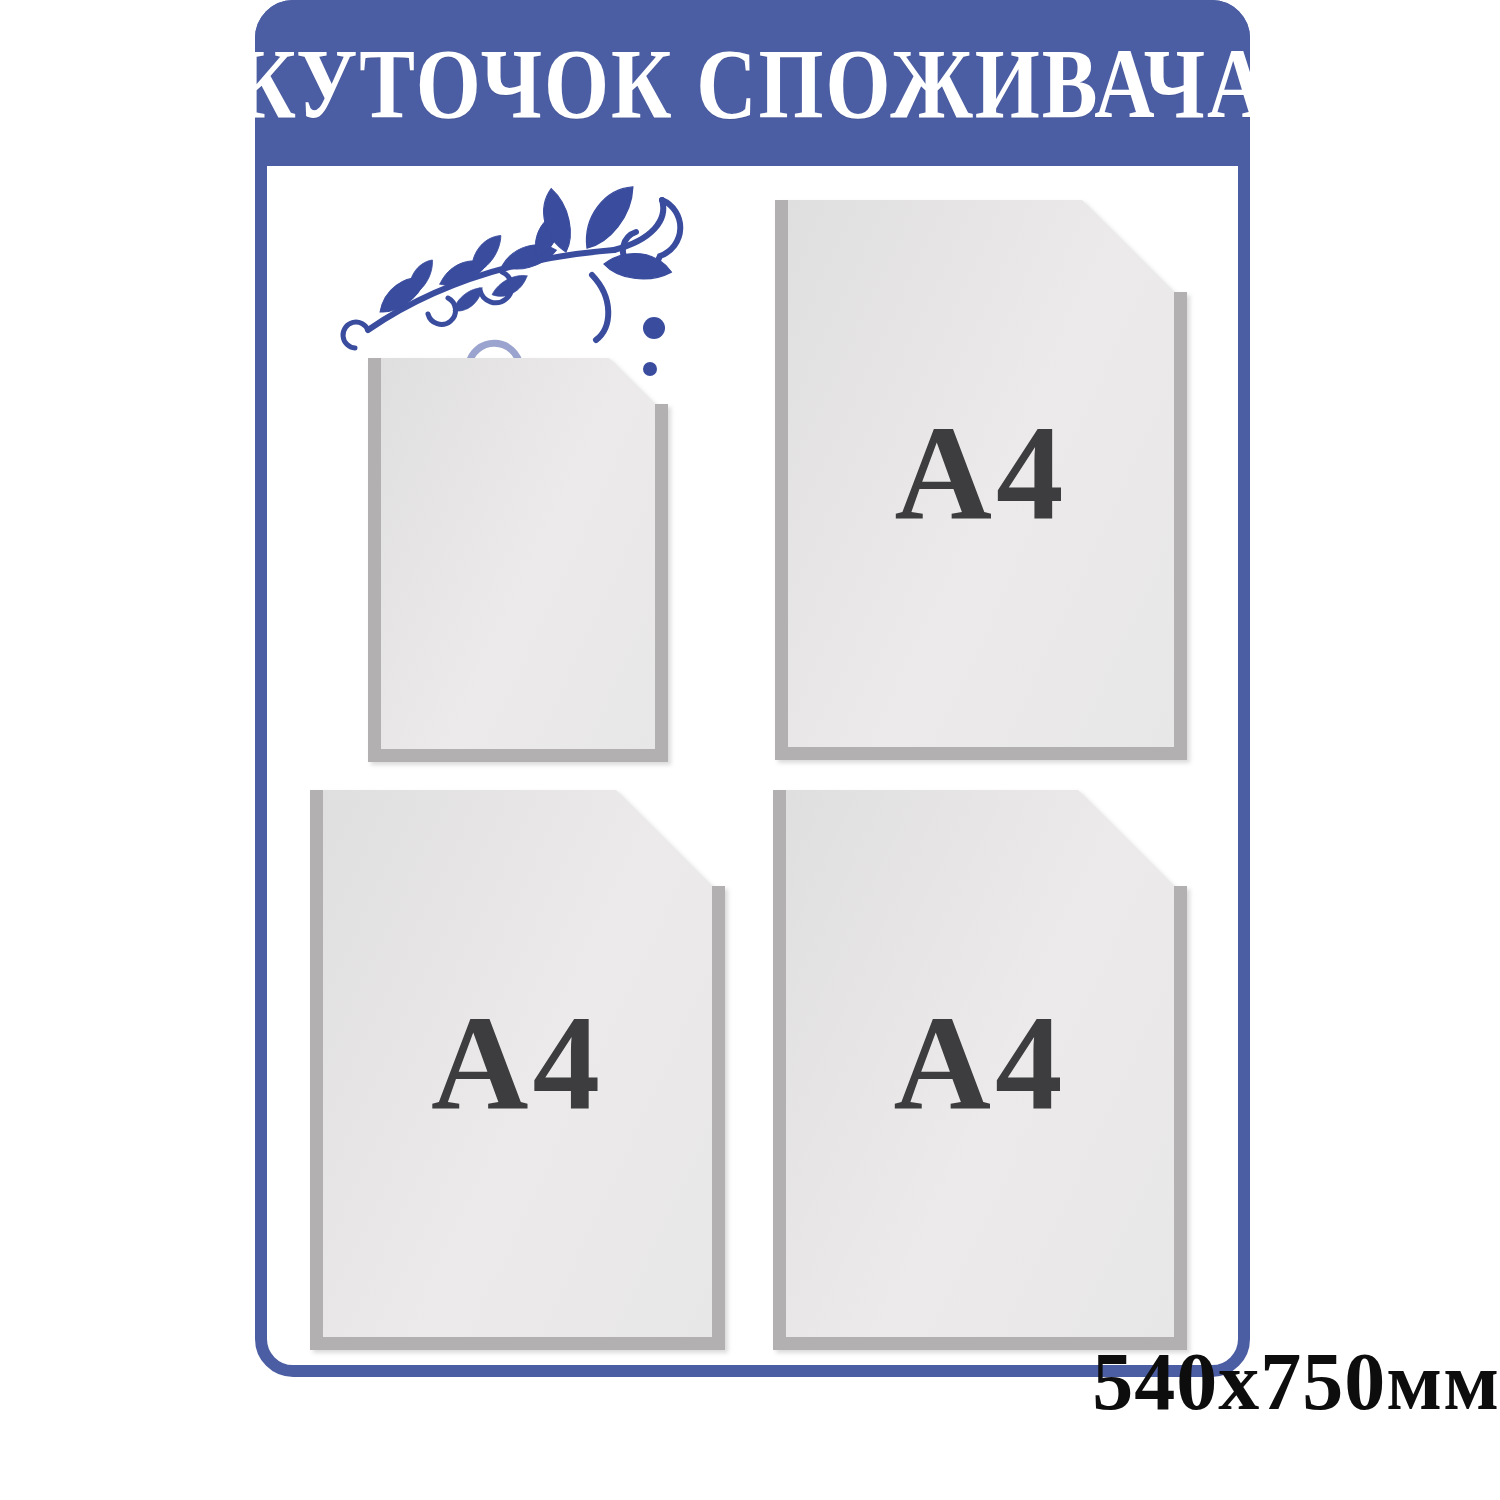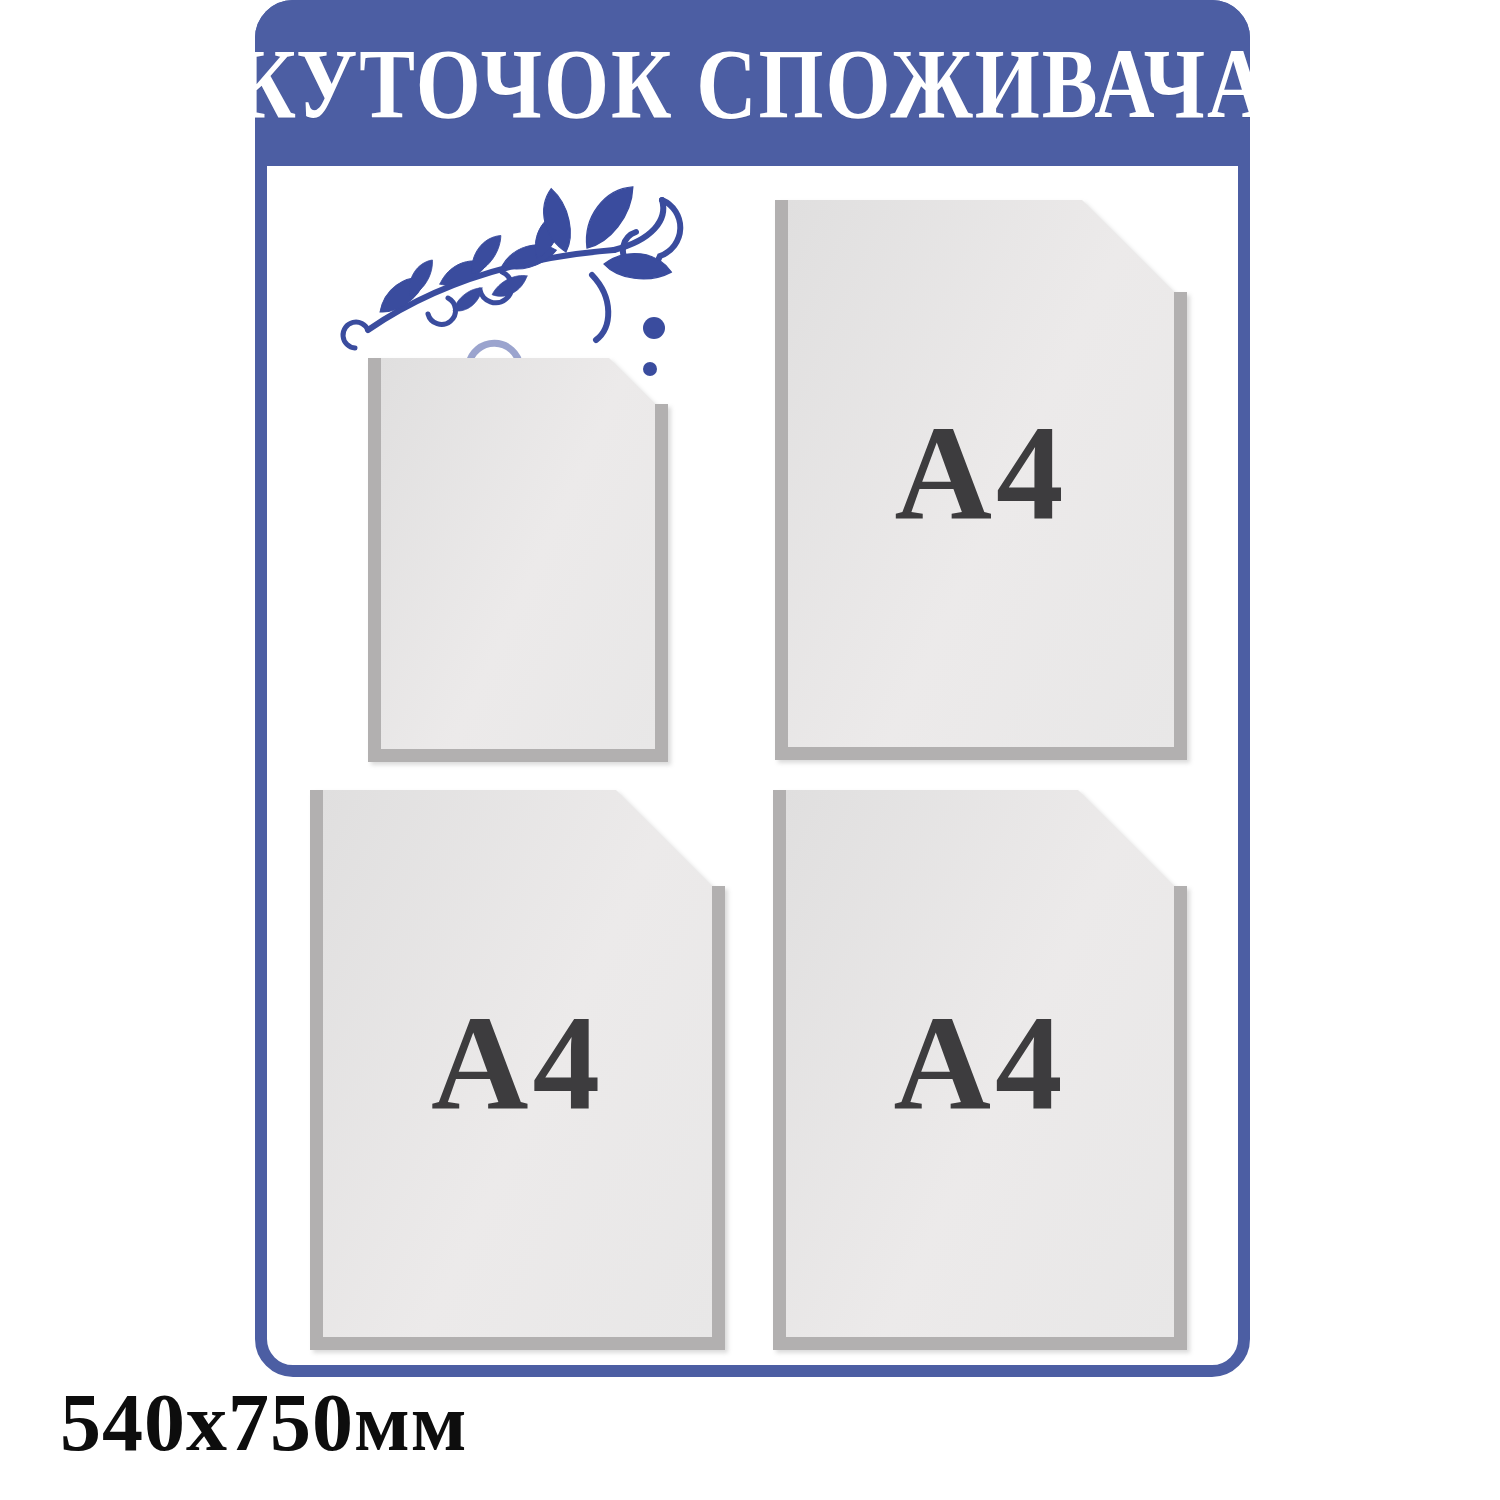--- a/index.html
+++ b/index.html
@@ -93,22 +93,22 @@
   .ornament {
     position: absolute;
     left: 85px; top: 168px;
     width: 340px; height: 300px;
     overflow: visible;
   }
   
   .size-caption {
     position: absolute;
     left: 60px; right: 0;
-    top: 1376px;
-    text-align: left;
+    top: 1335px;
+    text-align: right;
     font-size: 82px;
     font-weight: bold;
     letter-spacing: 1px;
     color: var(--caption-color);
   }
 </style>
 </head>
 <body>
 
 <div class="stage">

